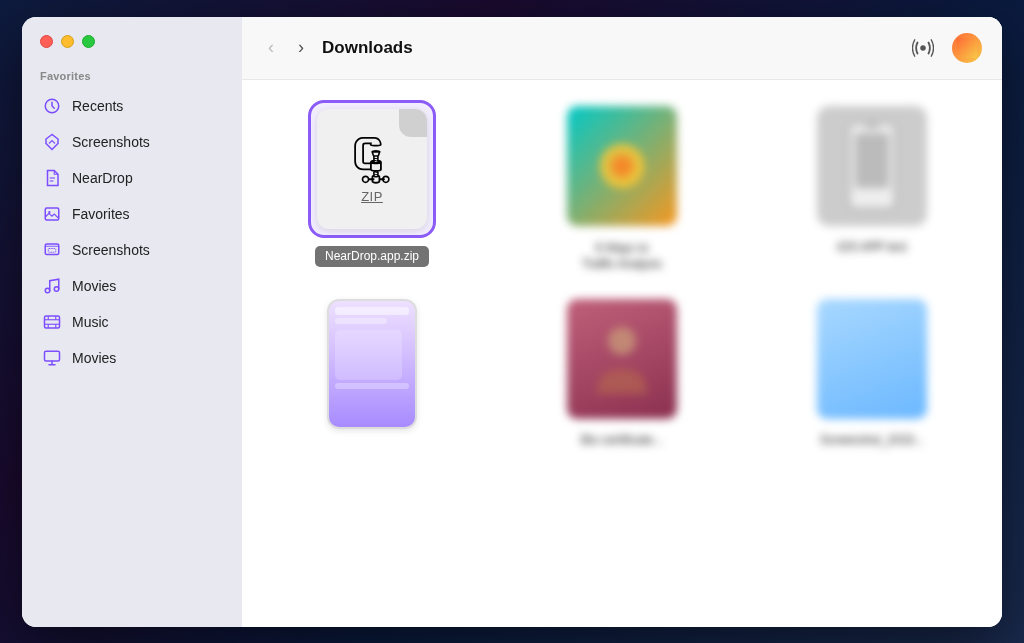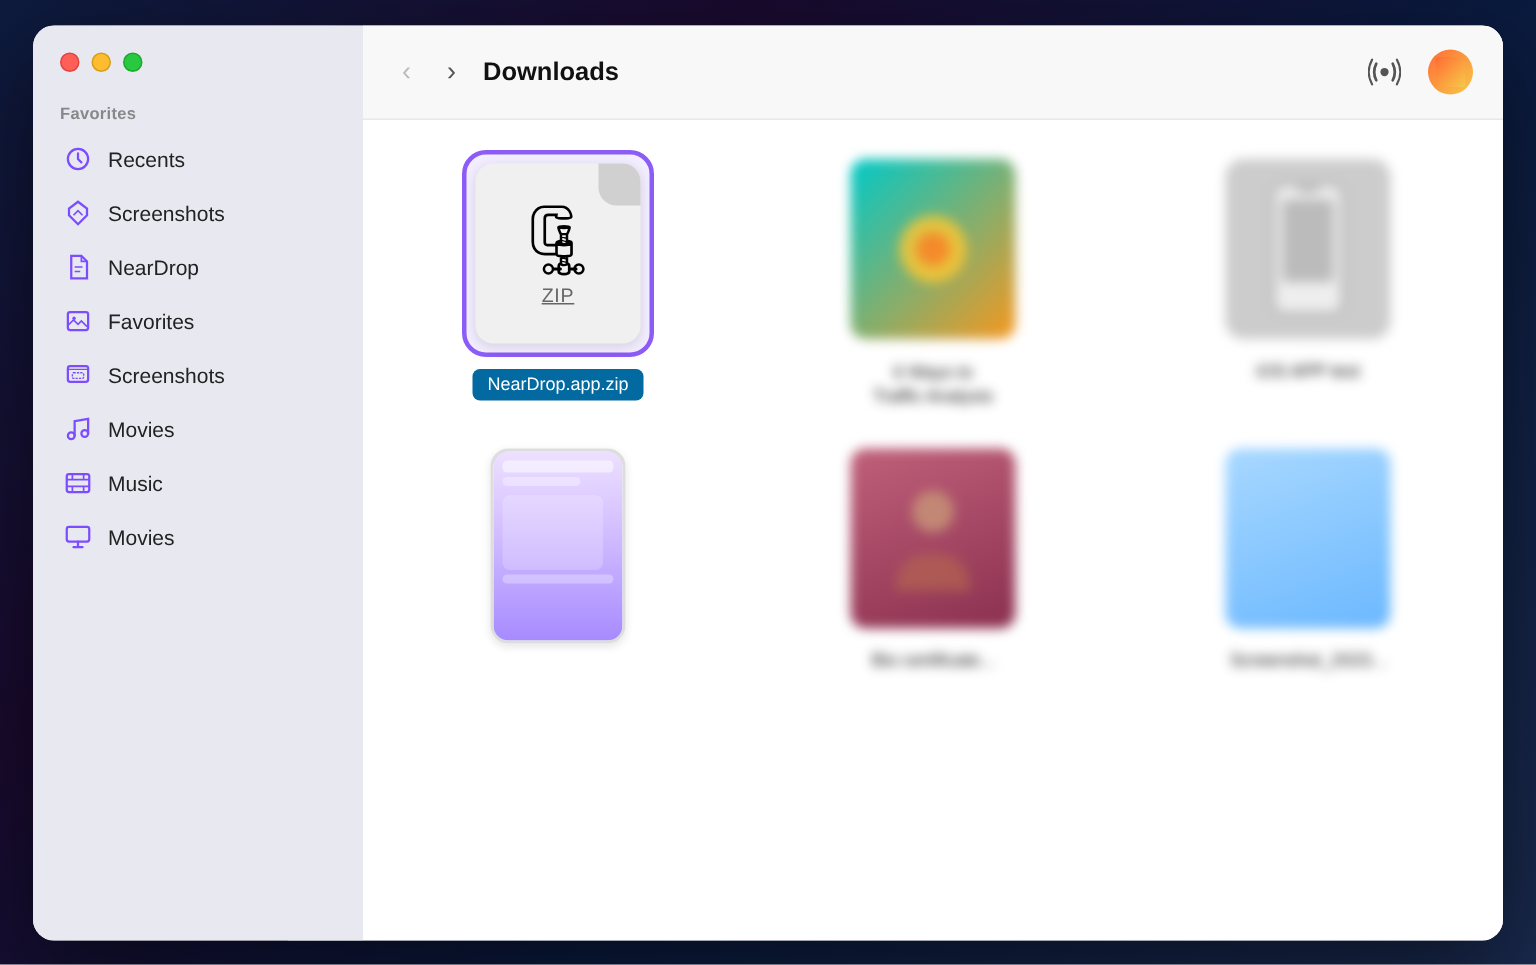--- a/index.html
+++ b/index.html
@@ -225,21 +225,21 @@
 
     .file-name {
       font-size: 12px;
       color: #111;
       text-align: center;
       max-width: 140px;
       line-height: 1.3;
     }
 
     .file-name.selected-name {
-      background: #0369a1;
+      background: #737373;
       color: #fff;
       padding: 3px 10px;
       border-radius: 5px;
       font-weight: 500;
     }
 
     
     .blurred {
       filter: blur(4px);
       pointer-events: none;

